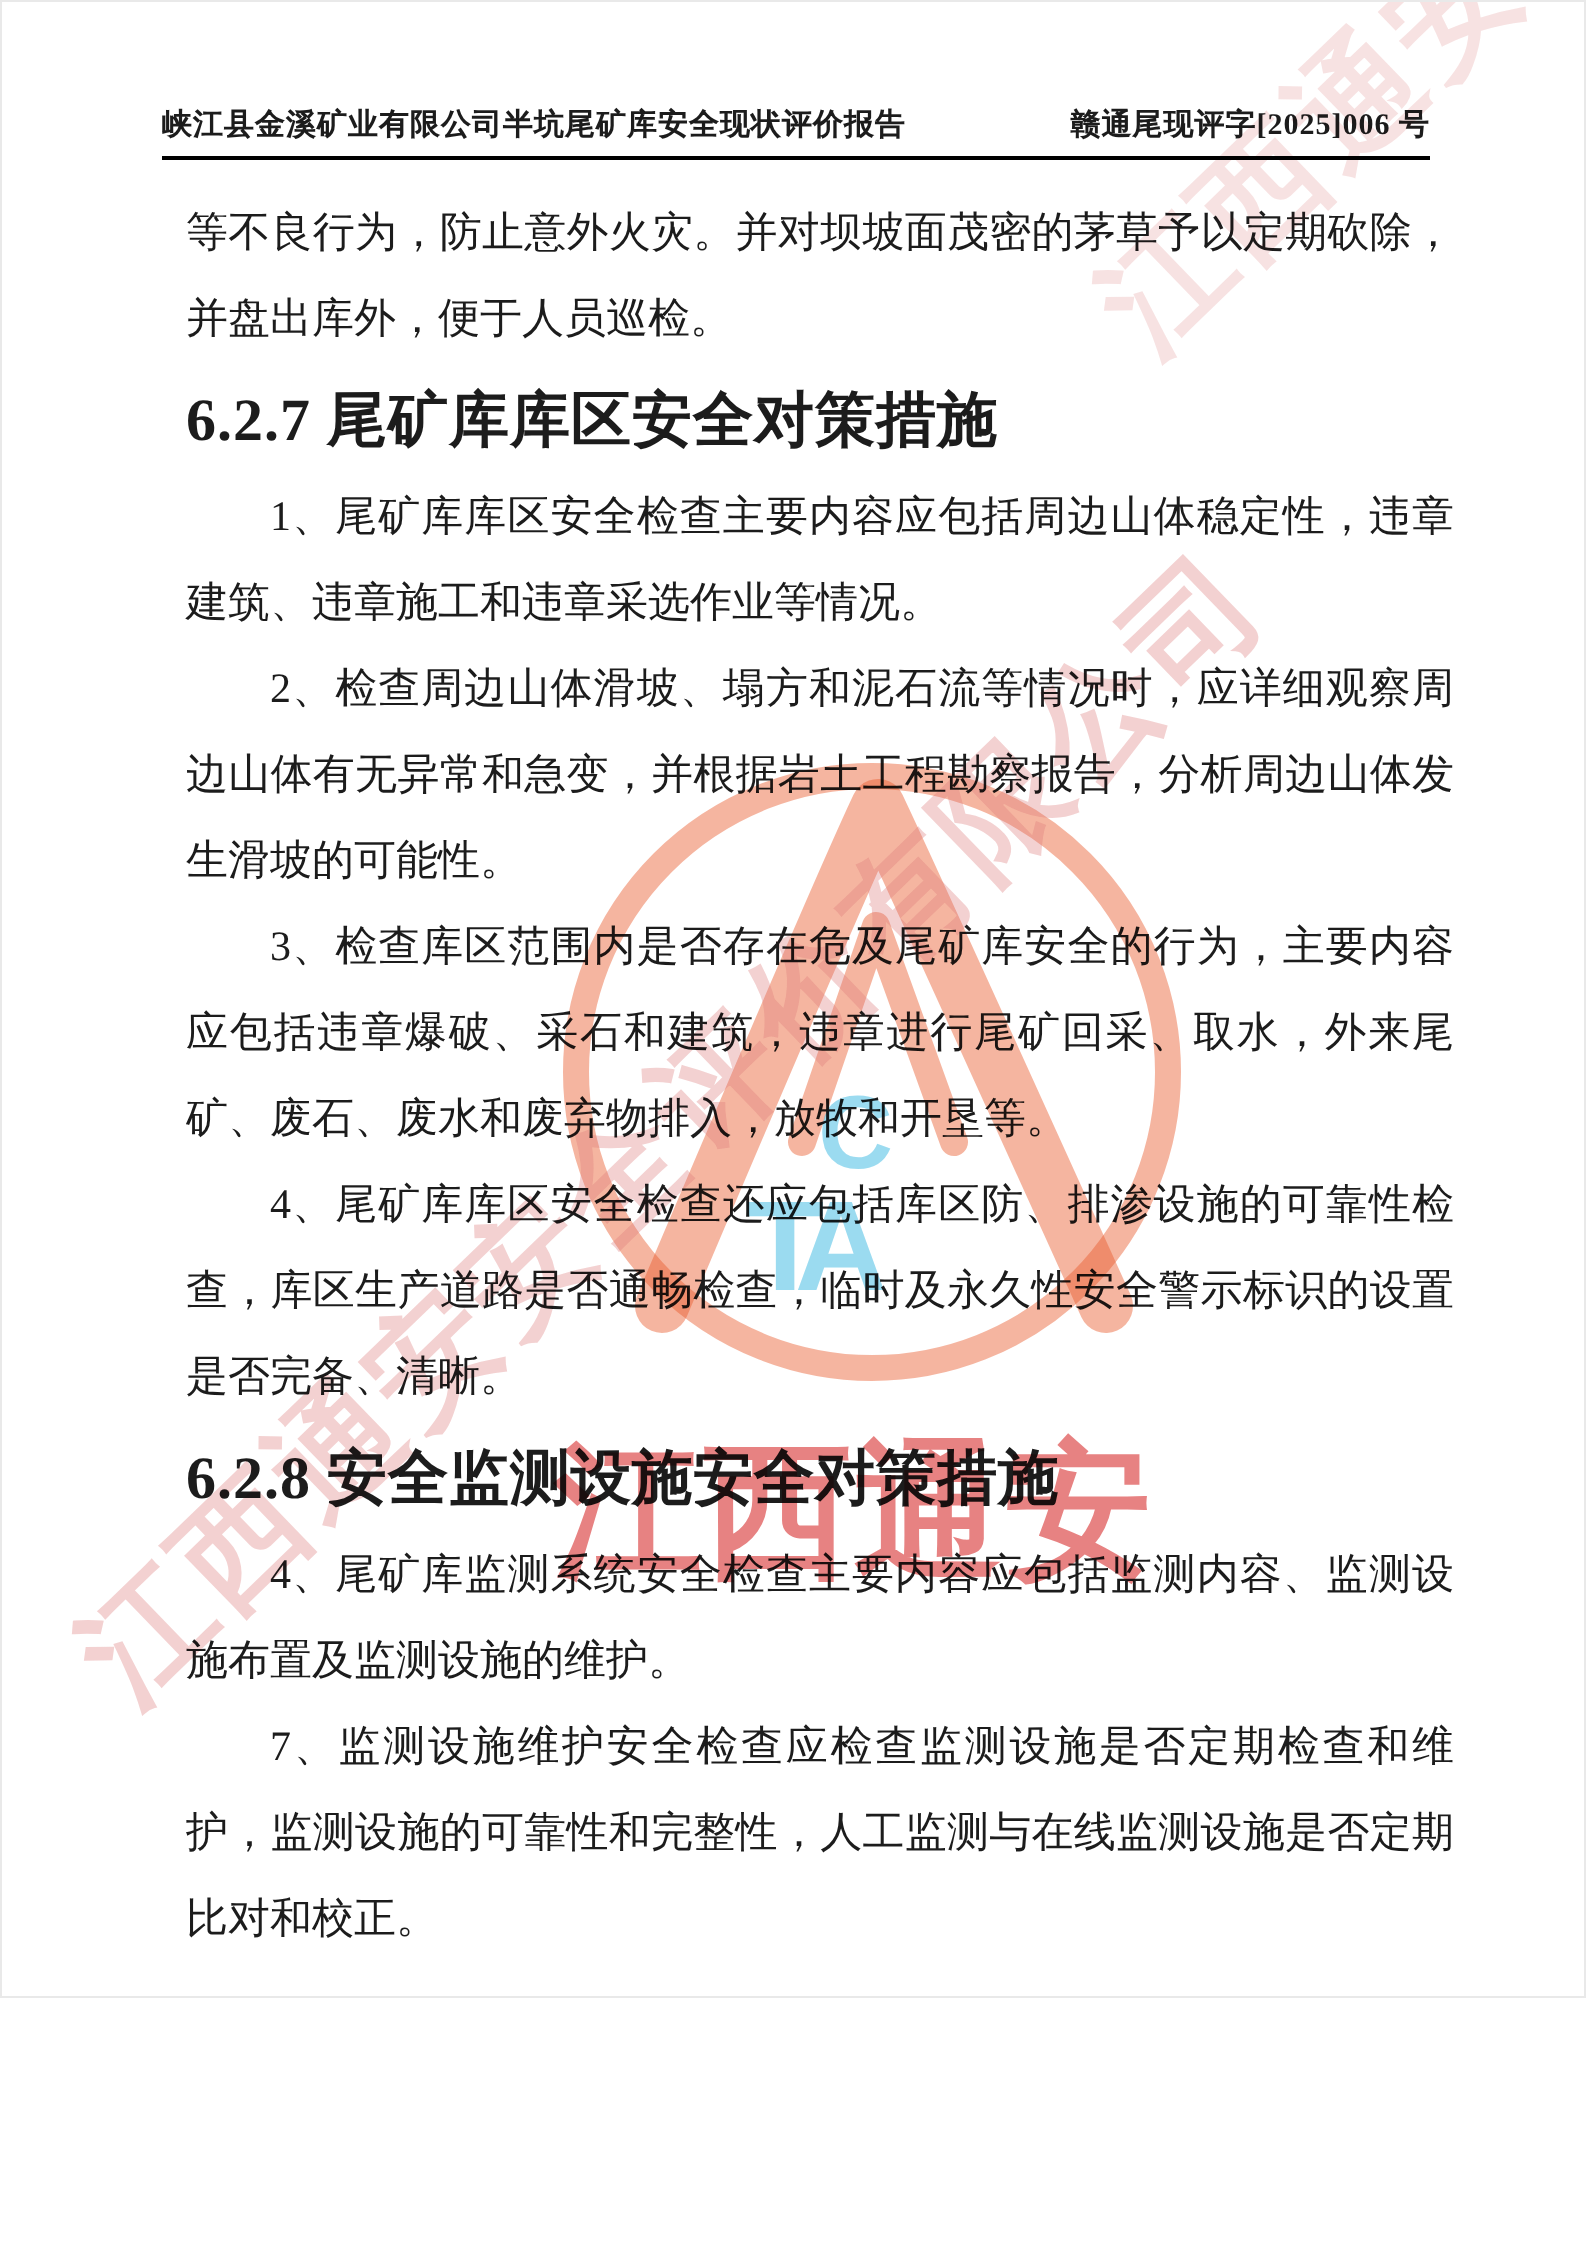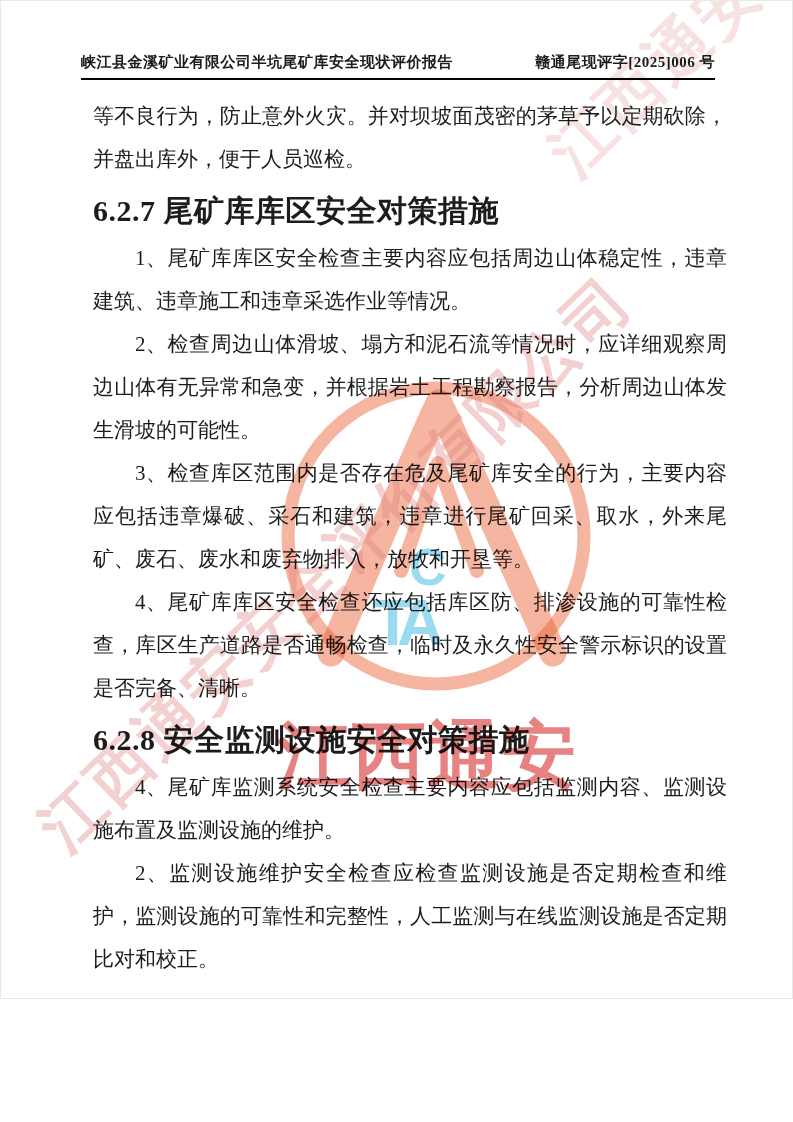--- a/index.html
+++ b/index.html
@@ -72,21 +72,21 @@
   <div class="content">
     <p class="no-indent">等不良行为，防止意外火灾。并对坝坡面茂密的茅草予以定期砍除，并盘出库外，便于人员巡检。</p>
     <div id="sections">
         <h2>6.2.7 尾矿库库区安全对策措施</h2>
         <p>1、尾矿库库区安全检查主要内容应包括周边山体稳定性，违章建筑、违章施工和违章采选作业等情况。</p>
         <p>2、检查周边山体滑坡、塌方和泥石流等情况时，应详细观察周边山体有无异常和急变，并根据岩土工程勘察报告，分析周边山体发生滑坡的可能性。</p>
         <p>3、检查库区范围内是否存在危及尾矿库安全的行为，主要内容应包括违章爆破、采石和建筑，违章进行尾矿回采、取水，外来尾矿、废石、废水和废弃物排入，放牧和开垦等。</p>
         <p>4、尾矿库库区安全检查还应包括库区防、排渗设施的可靠性检查，库区生产道路是否通畅检查，临时及永久性安全警示标识的设置是否完备、清晰。</p>
         <h2>6.2.8 安全监测设施安全对策措施</h2>
         <p>4、尾矿库监测系统安全检查主要内容应包括监测内容、监测设施布置及监测设施的维护。</p>
-        <p>2、监测设施维护安全检查应检查监测设施是否定期检查和维护，监测设施的可靠性和完整性，人工监测与在线监测设施是否定期比对和校正。</p>
+        <p>7、监测设施维护安全检查应检查监测设施是否定期检查和维护，监测设施的可靠性和完整性，人工监测与在线监测设施是否定期比对和校正。</p>
       </div>
   </div>
 
   <div class="watermark">
 
     <svg class="wm-svg" width="793" height="1122" viewBox="0 0 793 1122">
 
       <circle cx="435" cy="535" r="148" fill="none" stroke="rgba(233,90,45,0.45)" stroke-width="13"></circle>
 
       <path d="M 330 652 Q 420 440 438 402 Q 456 440 552 652" fill="none" stroke="rgba(233,90,45,0.45)" stroke-width="27" stroke-linecap="round" stroke-linejoin="round"></path>

